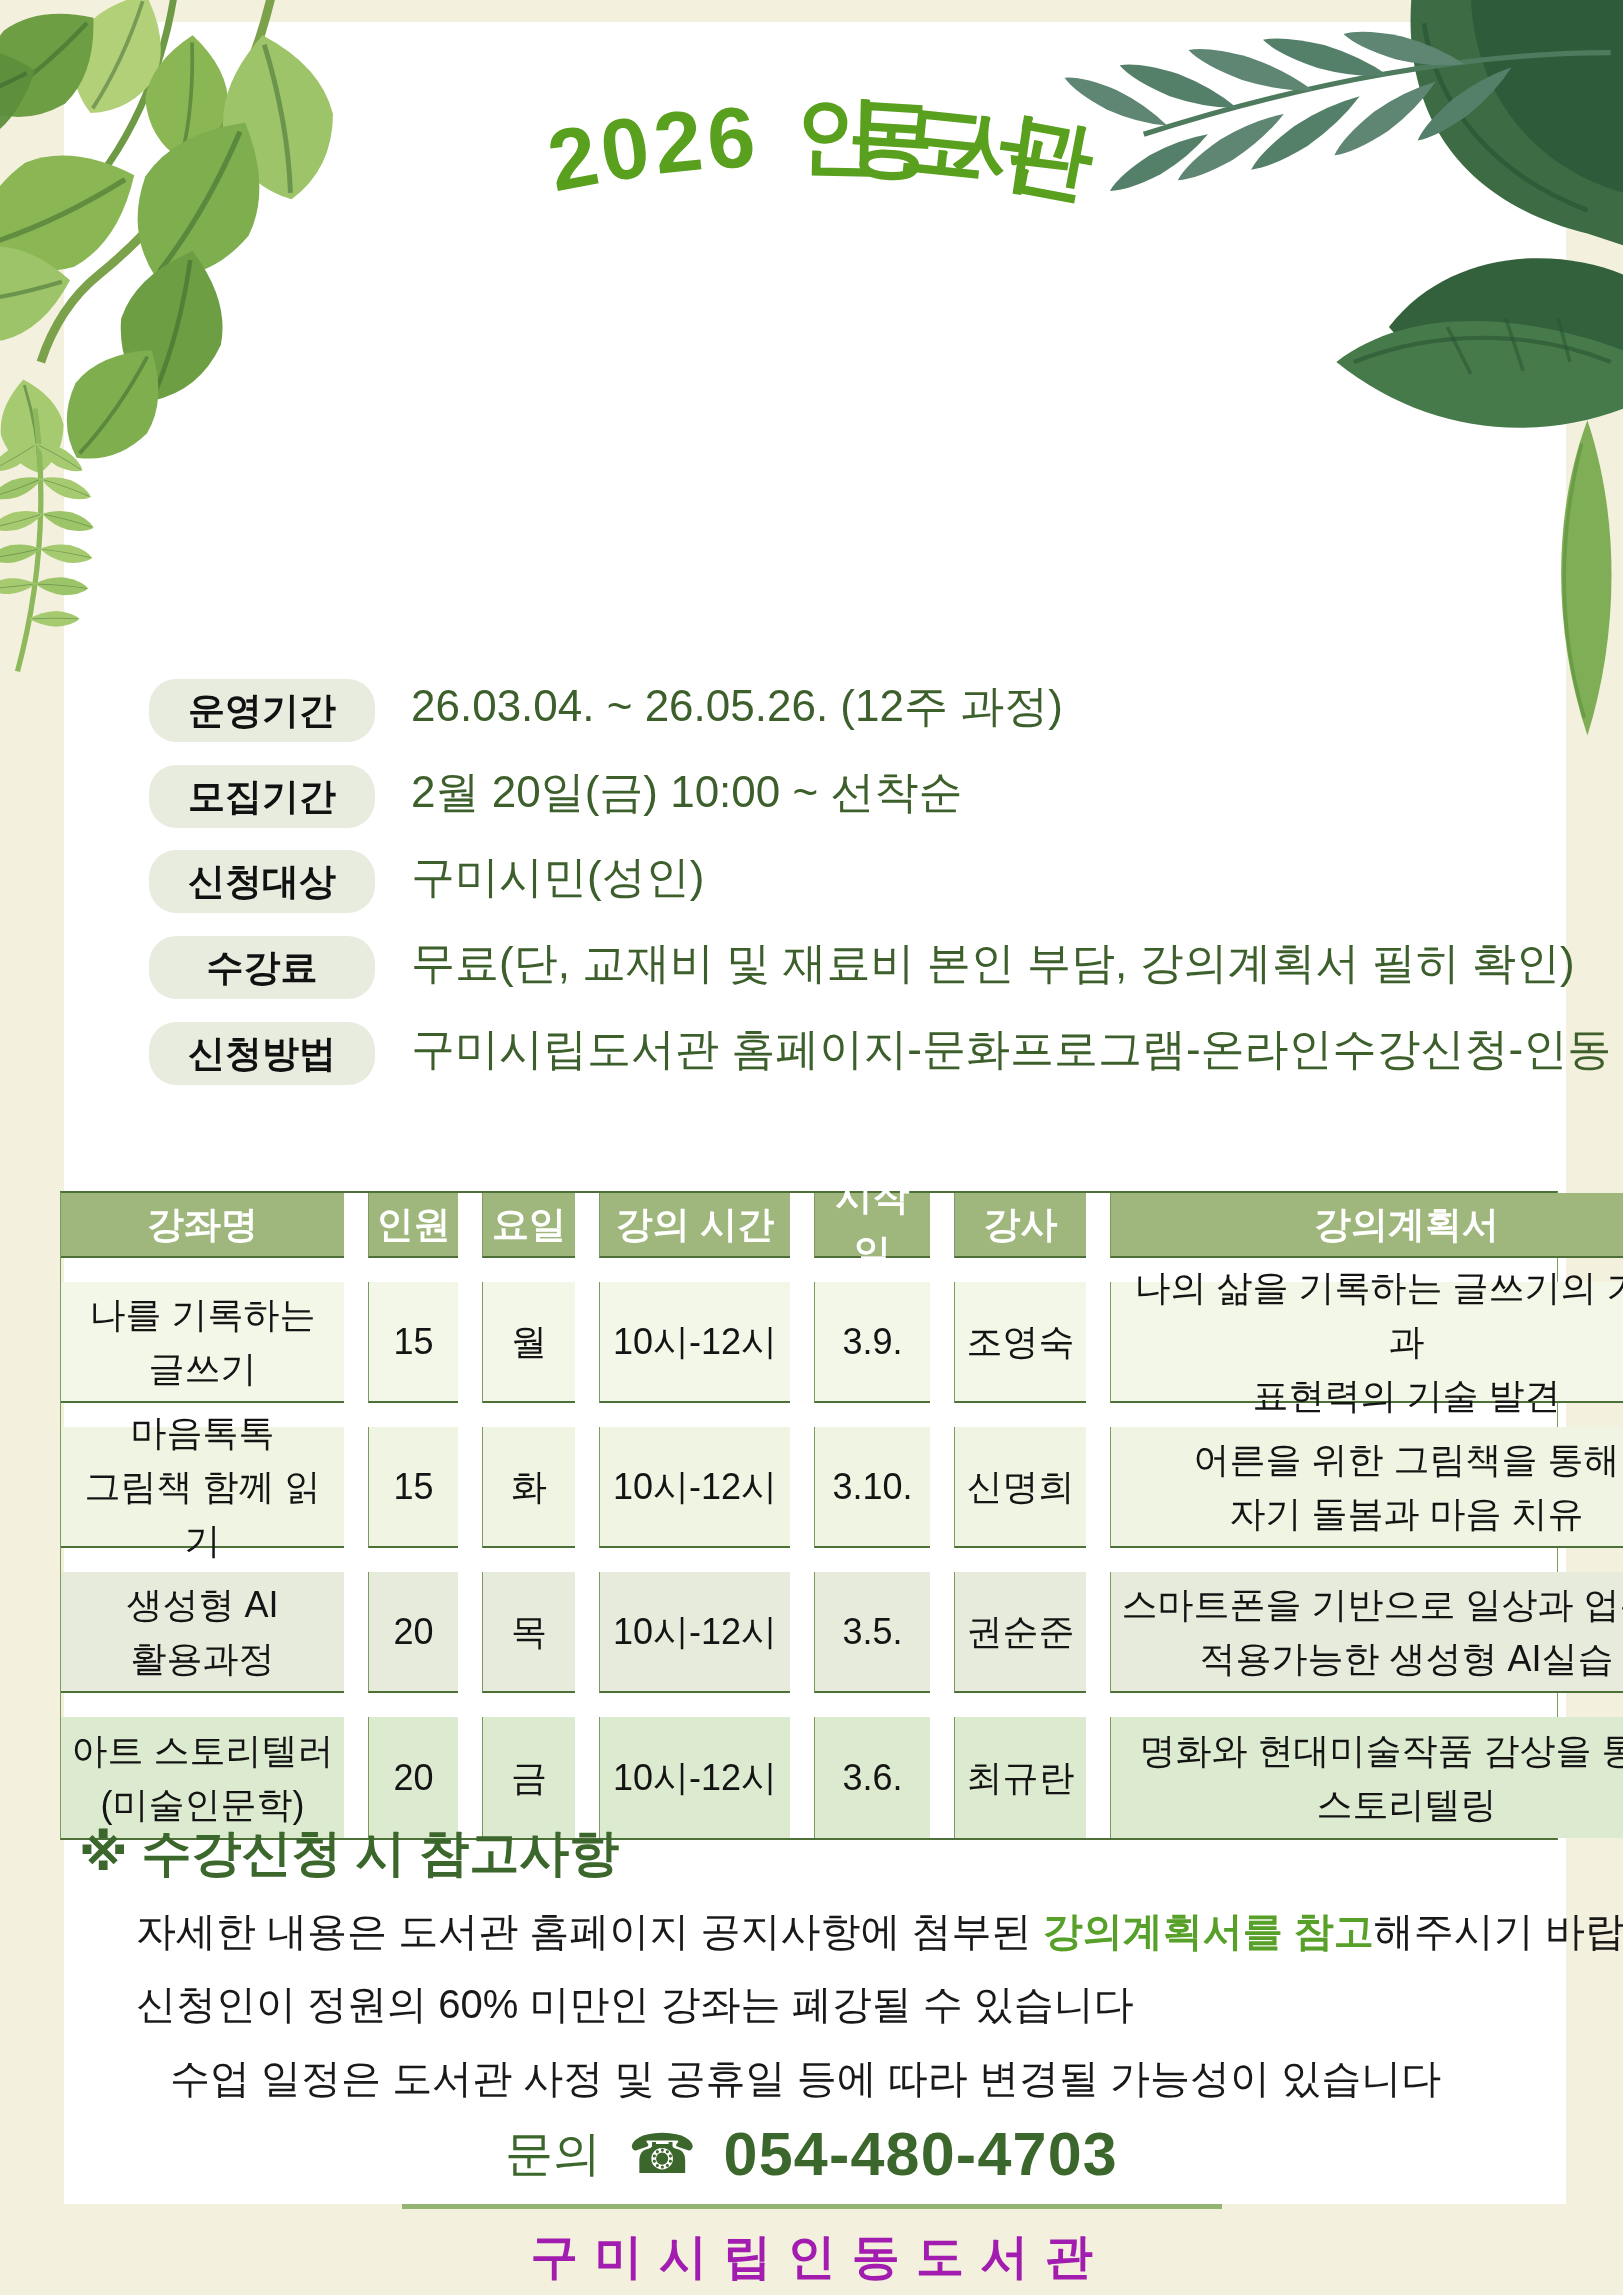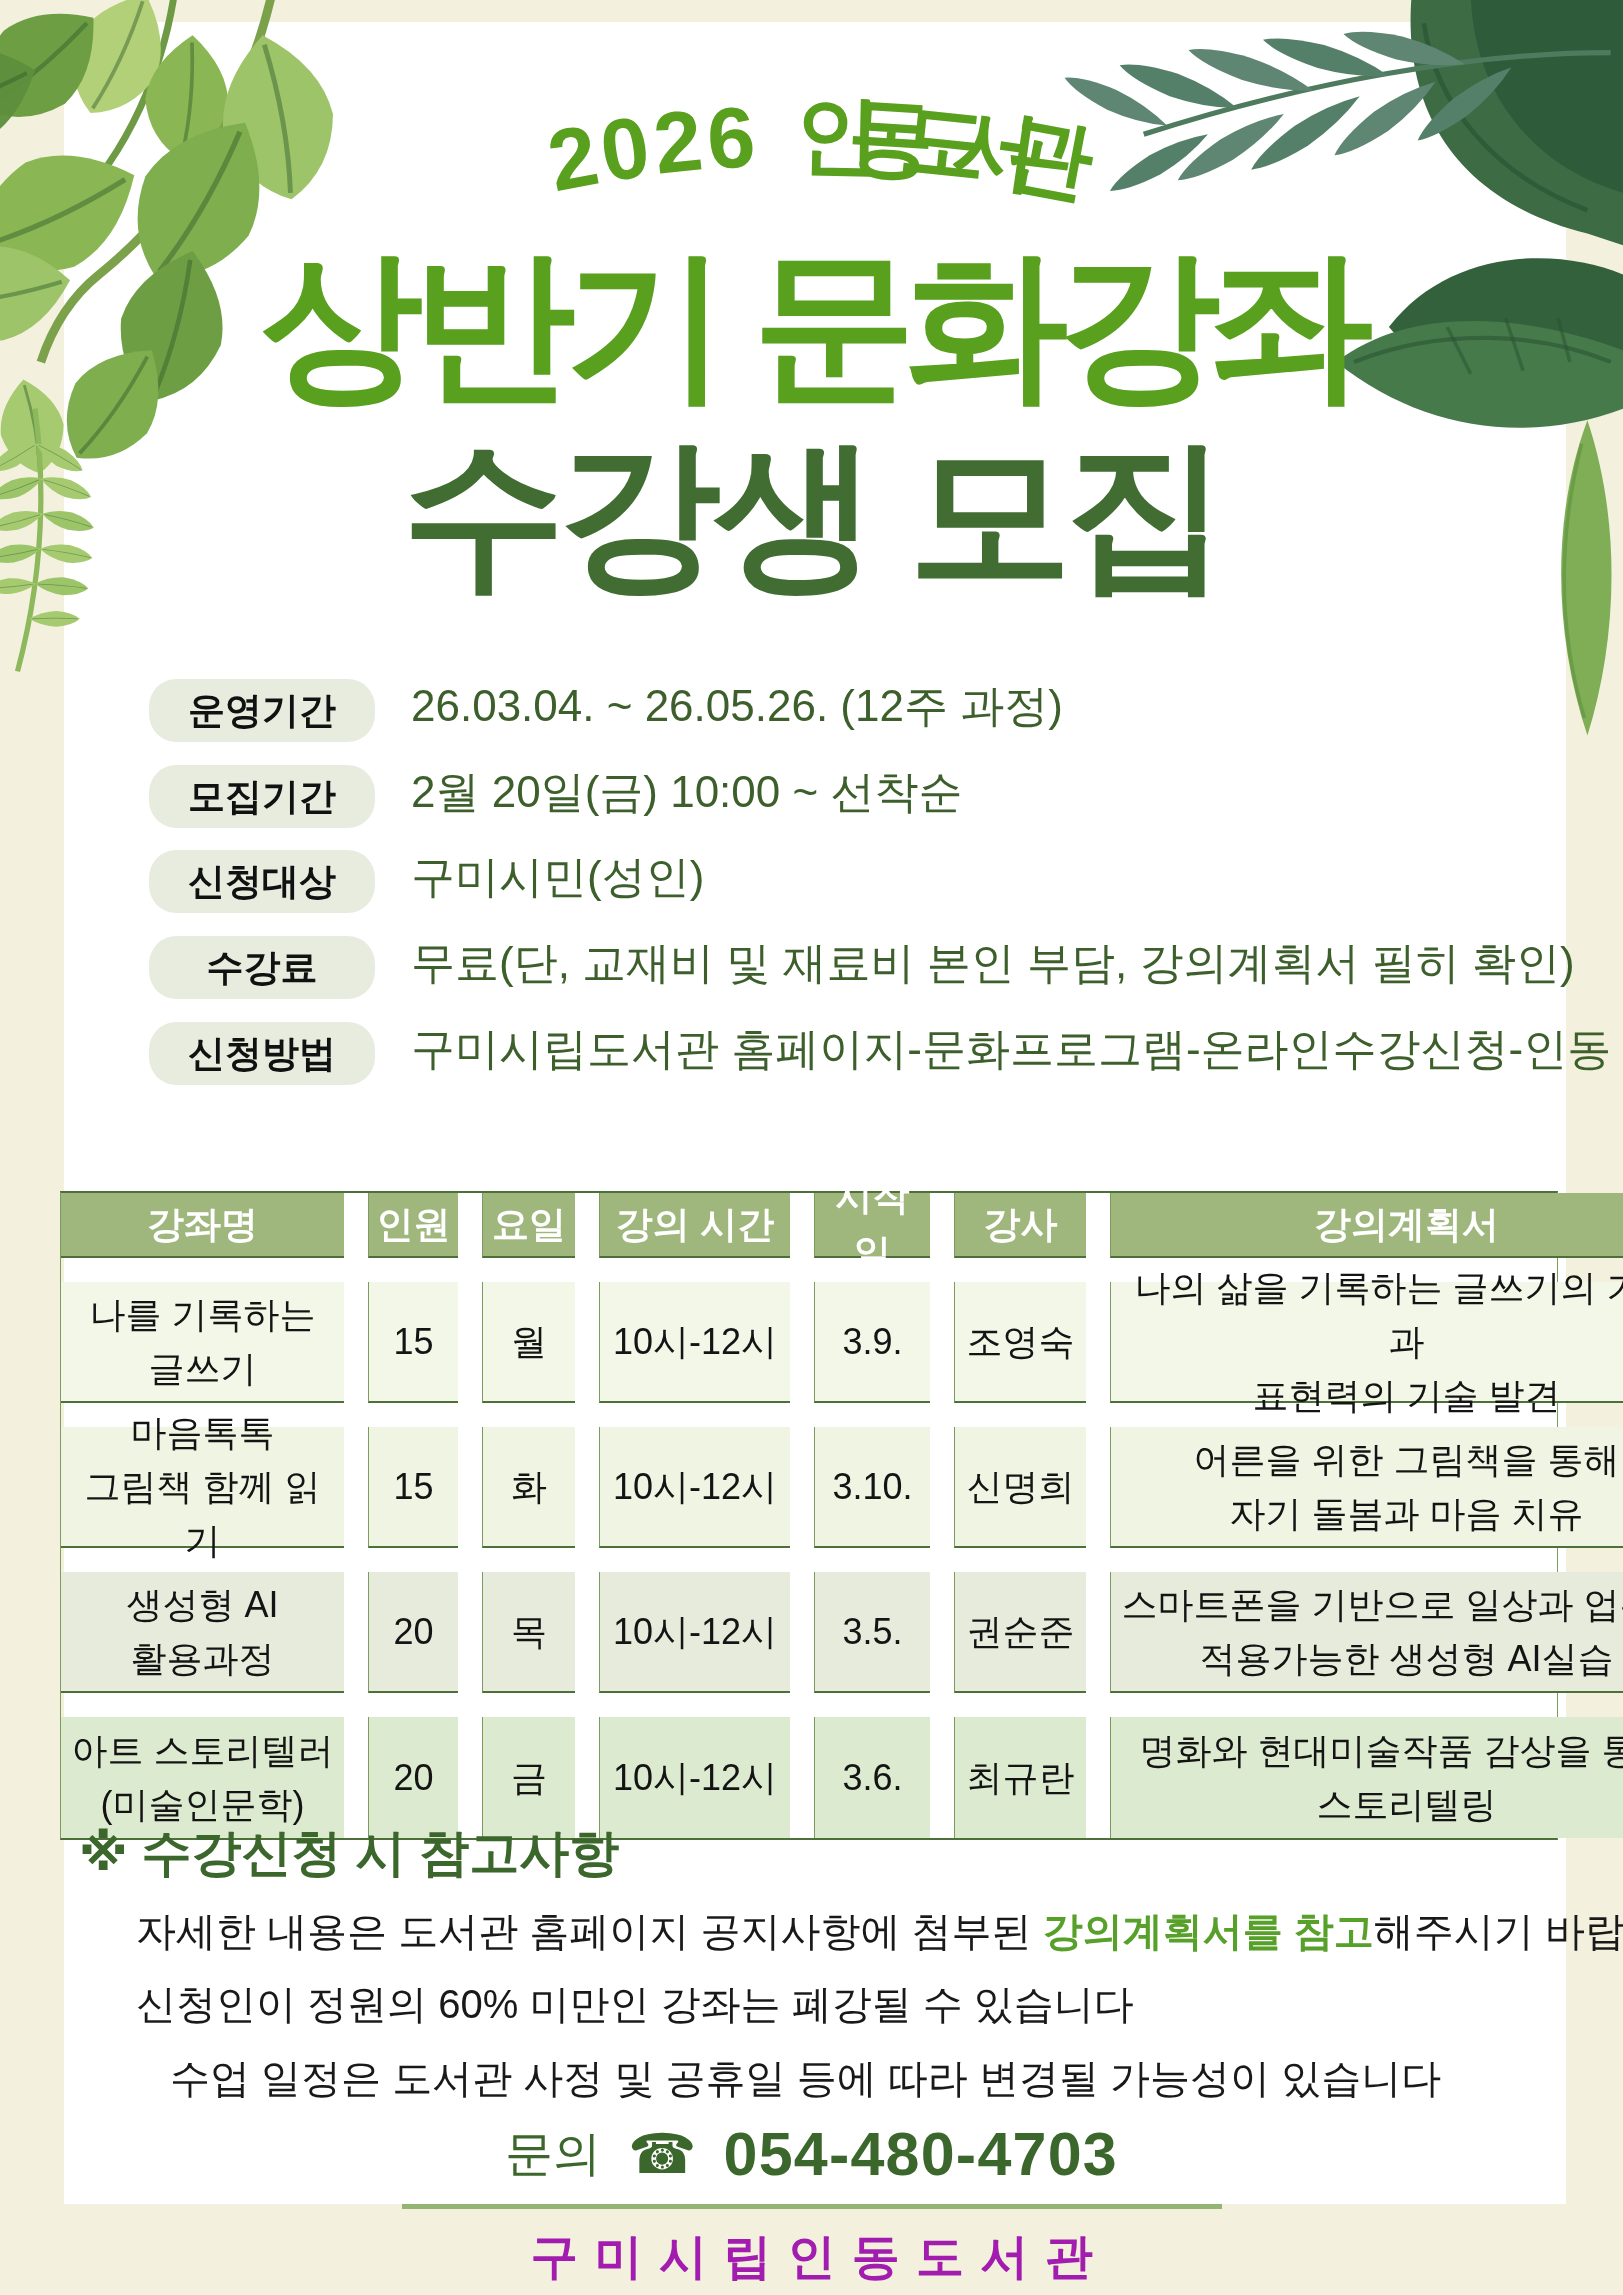--- a/index.html
+++ b/index.html
@@ -213,22 +213,20 @@
       <span style="left: 678px; top: 142px; transform: translate(-50%, -50%) rotate(-5.94444deg);">2</span>
       <span style="left: 731px; top: 138px; transform: translate(-50%, -50%) rotate(-3.56667deg);">6</span>
       <span style="left: 785px; top: 136px; transform: translate(-50%, -50%) rotate(-1.18889deg);"> </span>
       <span style="left: 838px; top: 136px; transform: translate(-50%, -50%) rotate(1.18889deg);">인</span>
       <span style="left: 891px; top: 138px; transform: translate(-50%, -50%) rotate(3.56667deg);">동</span>
       <span style="left: 944px; top: 142px; transform: translate(-50%, -50%) rotate(5.94444deg);">도</span>
       <span style="left: 997px; top: 149px; transform: translate(-50%, -50%) rotate(8.32222deg);">서</span>
       <span style="left: 1050px; top: 158px; transform: translate(-50%, -50%) rotate(10.7deg);">관</span>
     </div>
 
-  <div class="title-main">상반기 문화강좌</div>
-  <div class="title-sub">수강생 모집</div>
 
   <div class="pill r0">운영기간</div>
   <div class="pill-value r0">26.03.04. ~ 26.05.26. (12주 과정)</div>
   <div class="pill r1">모집기간</div>
   <div class="pill-value r1">2월 20일(금) 10:00 ~ 선착순</div>
   <div class="pill r2">신청대상</div>
   <div class="pill-value r2">구미시민(성인)</div>
   <div class="pill r3">수강료</div>
   <div class="pill-value r3">무료(단, 교재비 및 재료비 본인 부담, 강의계획서 필히 확인)</div>
   <div class="pill r4">신청방법</div>

